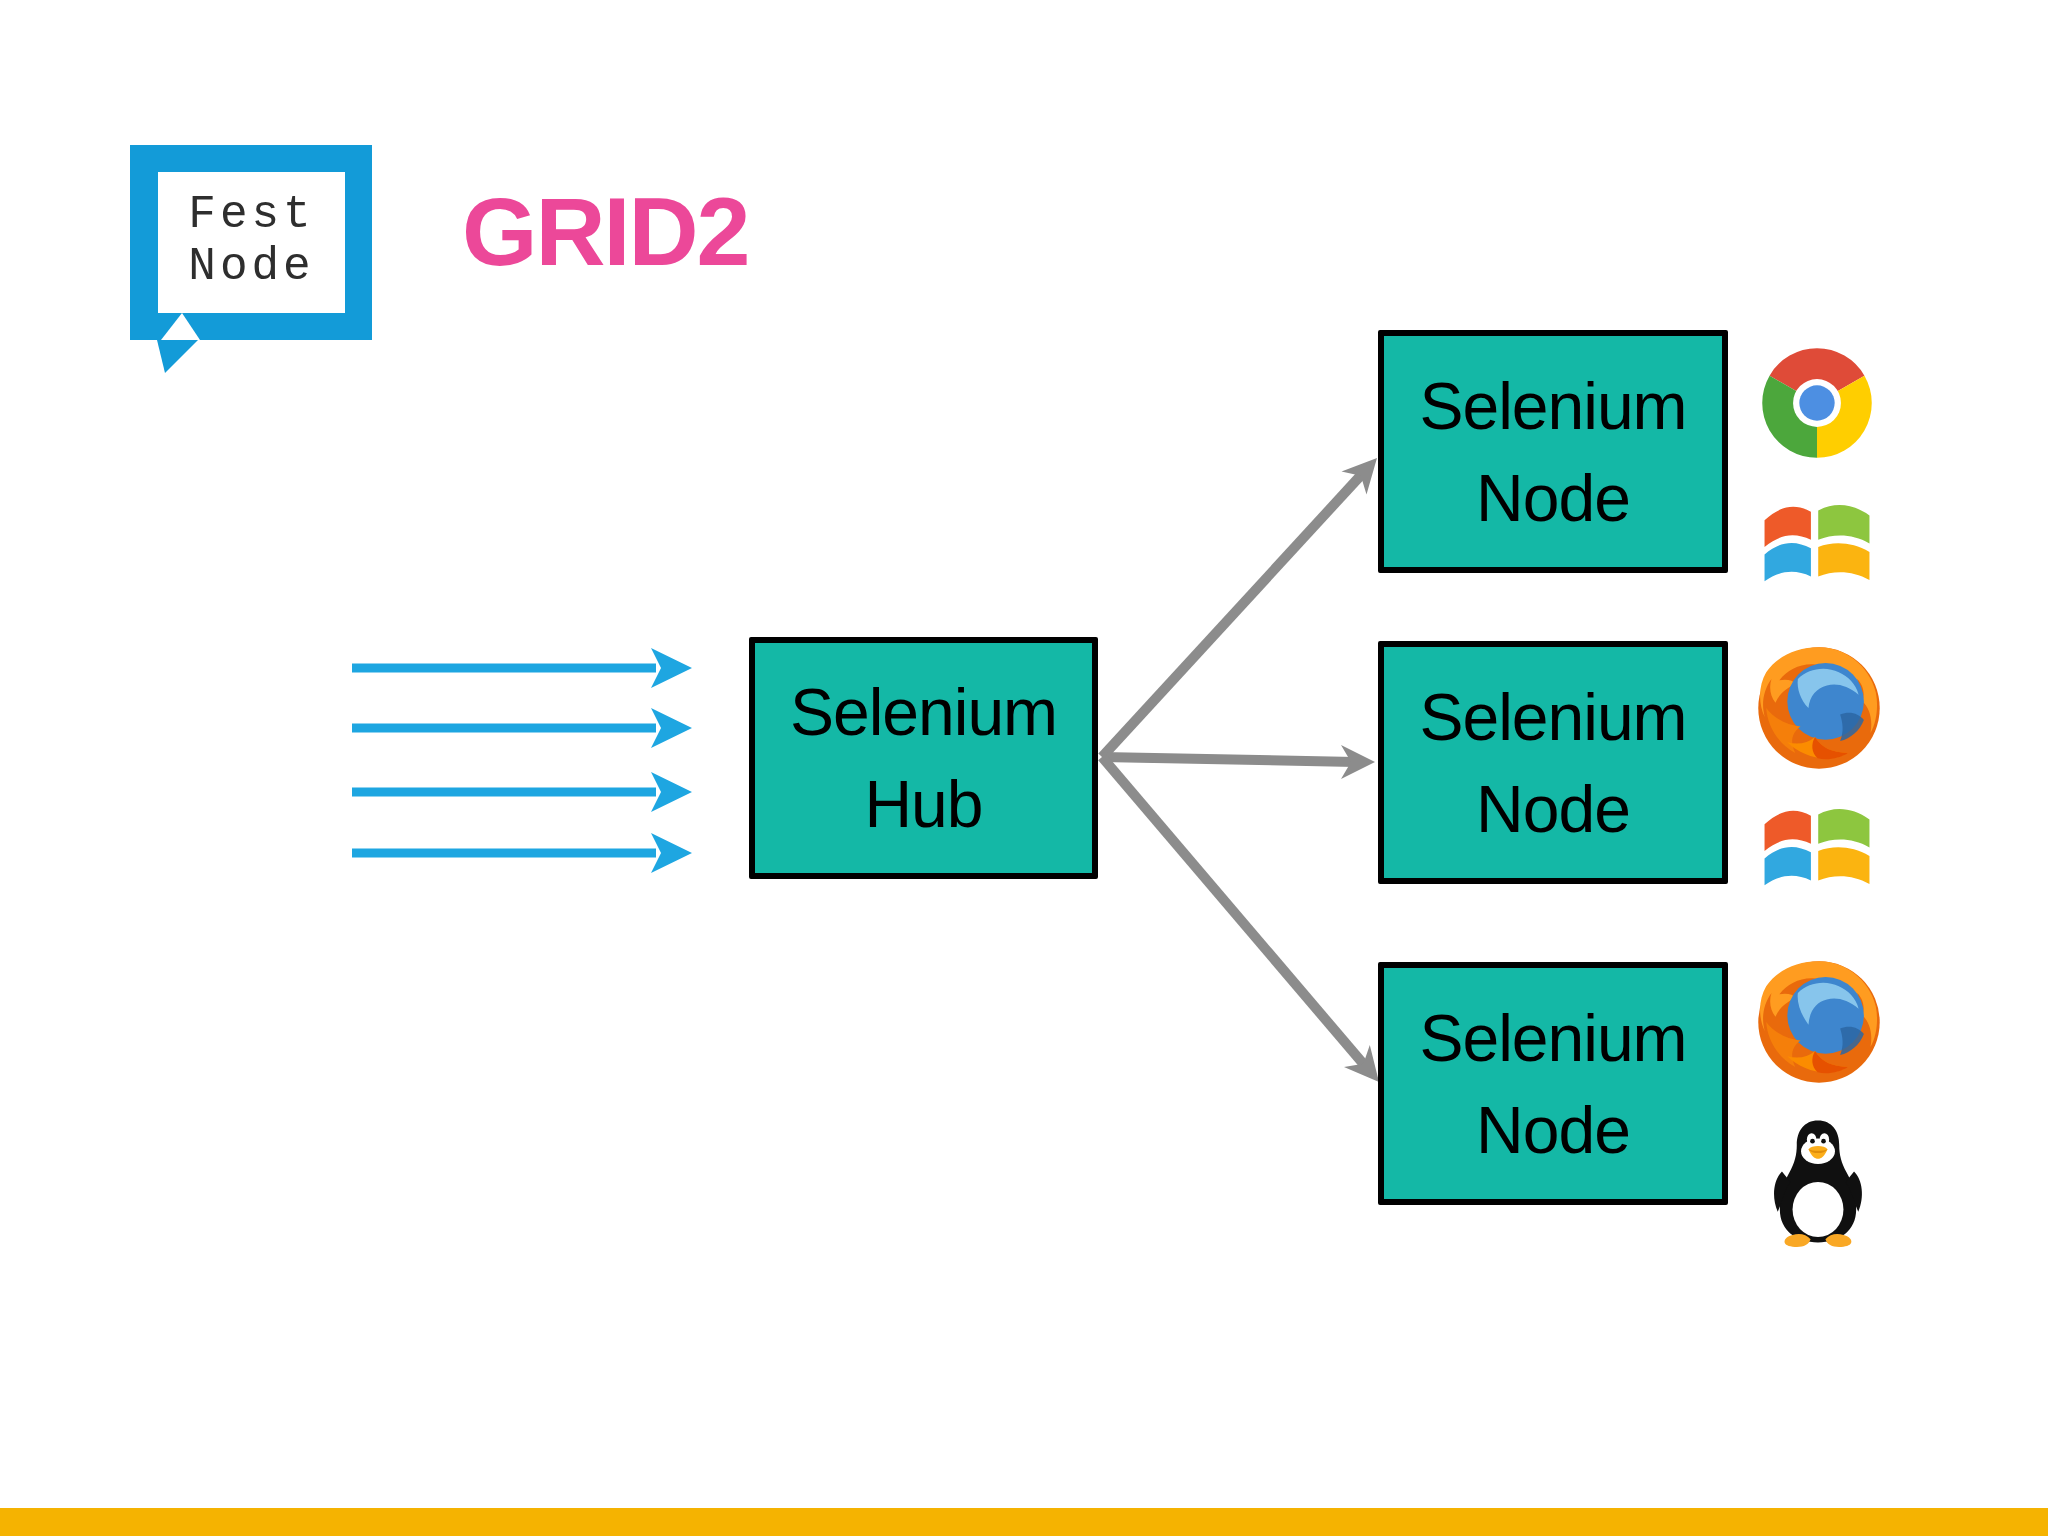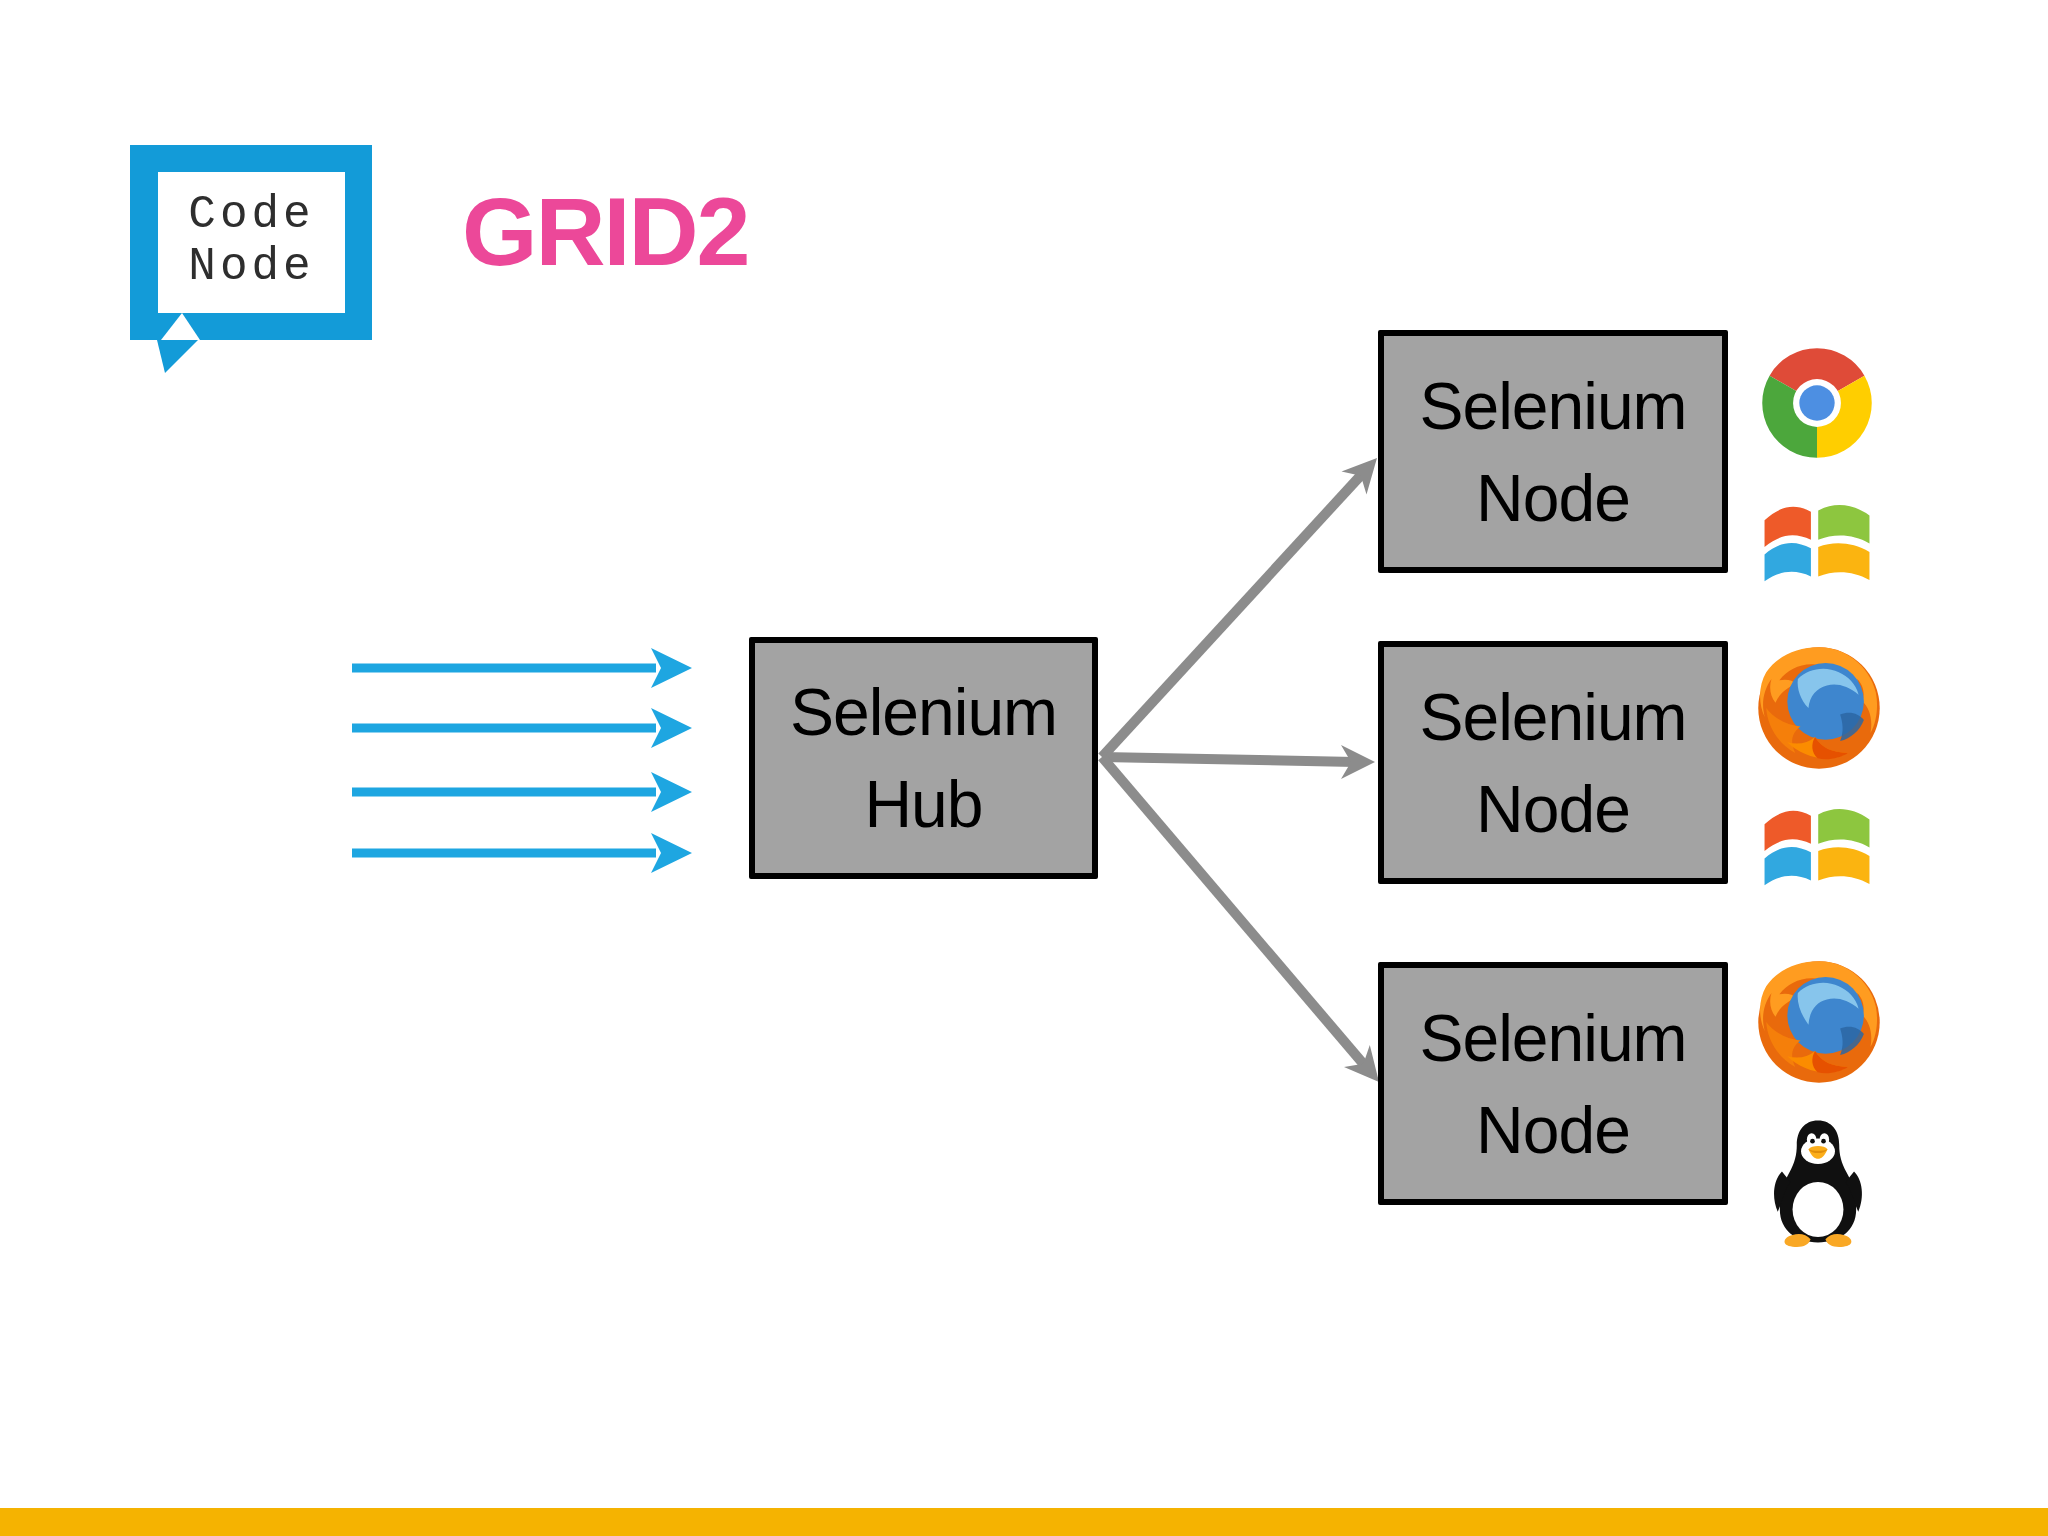--- a/index.html
+++ b/index.html
@@ -17,21 +17,21 @@
   }
   
   .title{
     position:absolute;left:462px;top:176px;font-size:97px;font-weight:700;
     color:#ec4899;letter-spacing:-2px;
   }
   
   .overlay{position:absolute;left:0;top:0;width:2048px;height:1536px;}
   
   .dbox{
-    position:absolute;box-sizing:border-box;border:6px solid #000;background:#a3a3a3;
+    position:absolute;box-sizing:border-box;border:6px solid #000;background:#14b8a6;
     display:flex;flex-direction:column;align-items:center;justify-content:center;
     text-align:center;color:#000;border-radius:2px;
   }
   .dbox .line{font-size:66px;line-height:92px;letter-spacing:-1px;}
   .hub-box{left:749px;top:637px;width:349px;height:242px;}
   .node-box-1{left:1378px;top:330px;width:350px;height:243px;}
   .node-box-2{left:1378px;top:641px;width:350px;height:243px;}
   .node-box-3{left:1378px;top:962px;width:350px;height:243px;}
   
   .icon{position:absolute;}
@@ -48,21 +48,21 @@
 <body>
 
 <div class="slide">
 
   <svg class="logo-svg" viewBox="0 0 242 232">
     <rect x="0" y="0" width="242" height="195" fill="#139BD8"></rect>
     <rect x="28" y="27" width="187" height="141" fill="#ffffff"></rect>
     <polygon points="27,195 68,195 35,228" fill="#139BD8"></polygon>
     <polygon points="52,168 70,195 31,195" fill="#ffffff"></polygon>
   </svg>
-  <div class="logo-text"><span>Code</span><span>Node</span></div>
+  <div class="logo-text"><span>Fest</span><span>Node</span></div>
 
   <div class="title">GRID2</div>
 
   <svg class="overlay" viewBox="0 0 2048 1536">
 
     <g>
       <g>
         <line x1="352" y1="668" x2="656" y2="668" stroke-width="9" stroke="#1EA6E1"></line>
         <path d="M692,668 L651,648 L661,668 L651,688 Z" fill="#1EA6E1"></path>
       </g>

